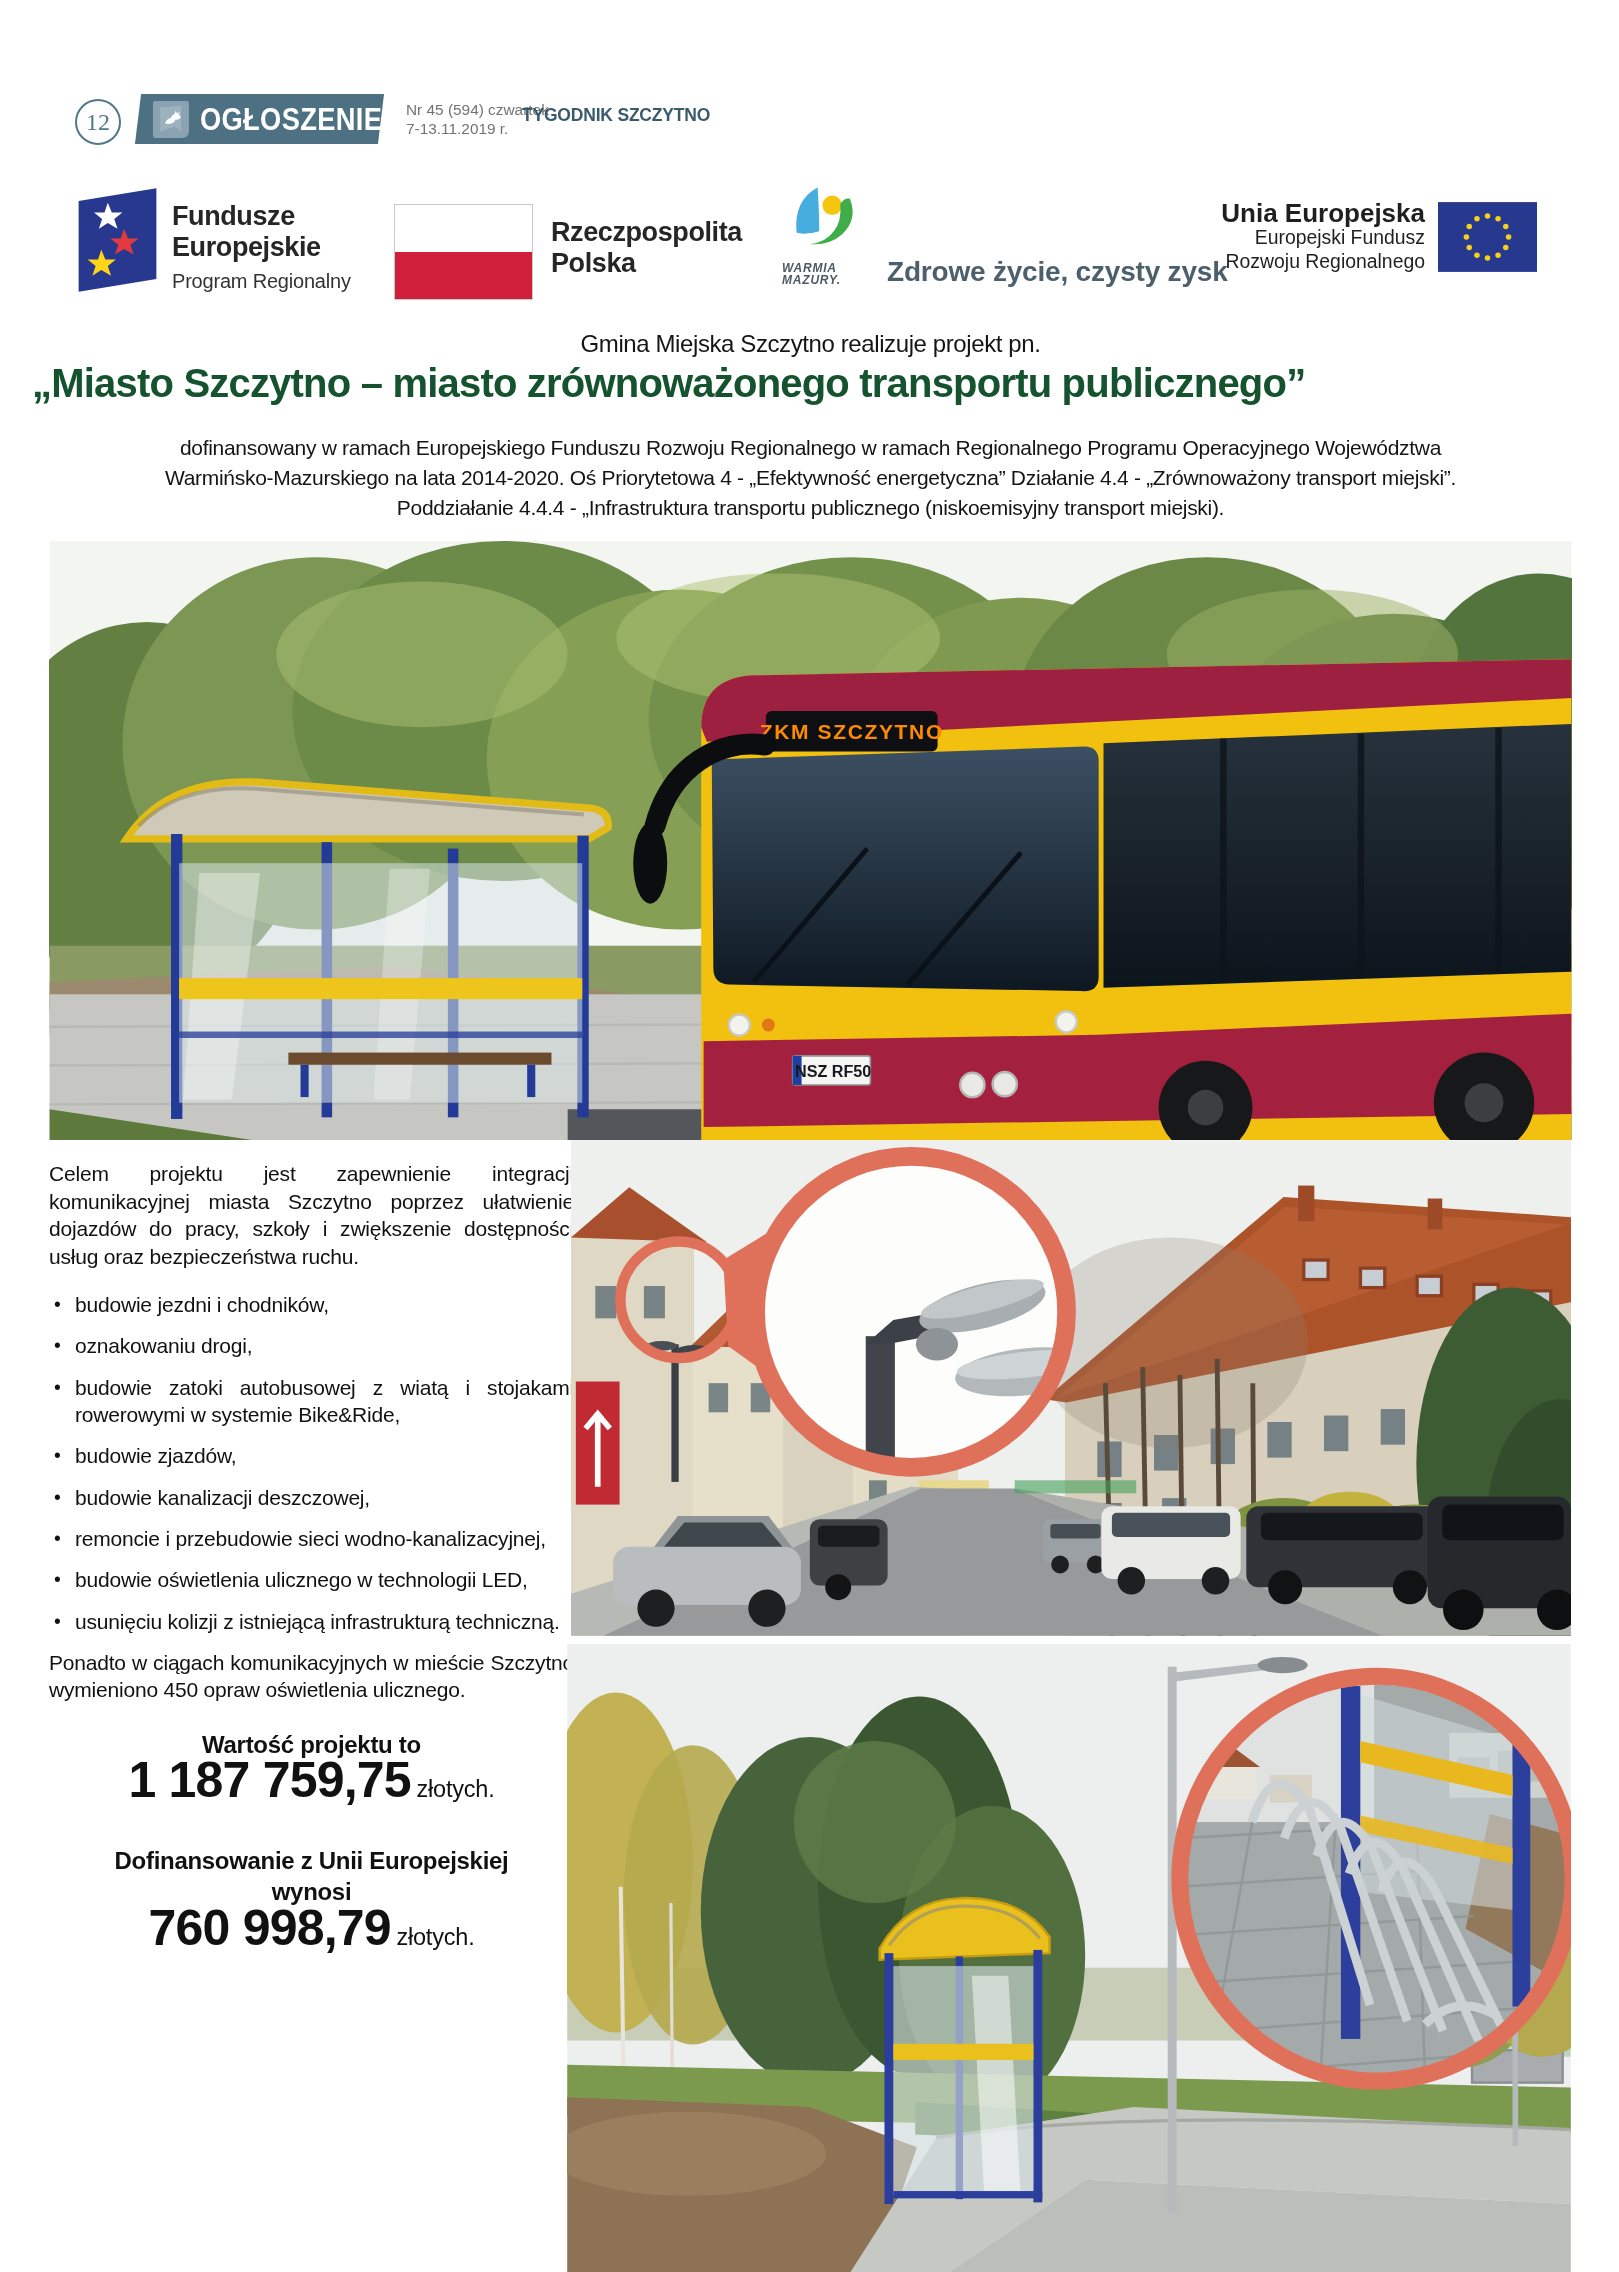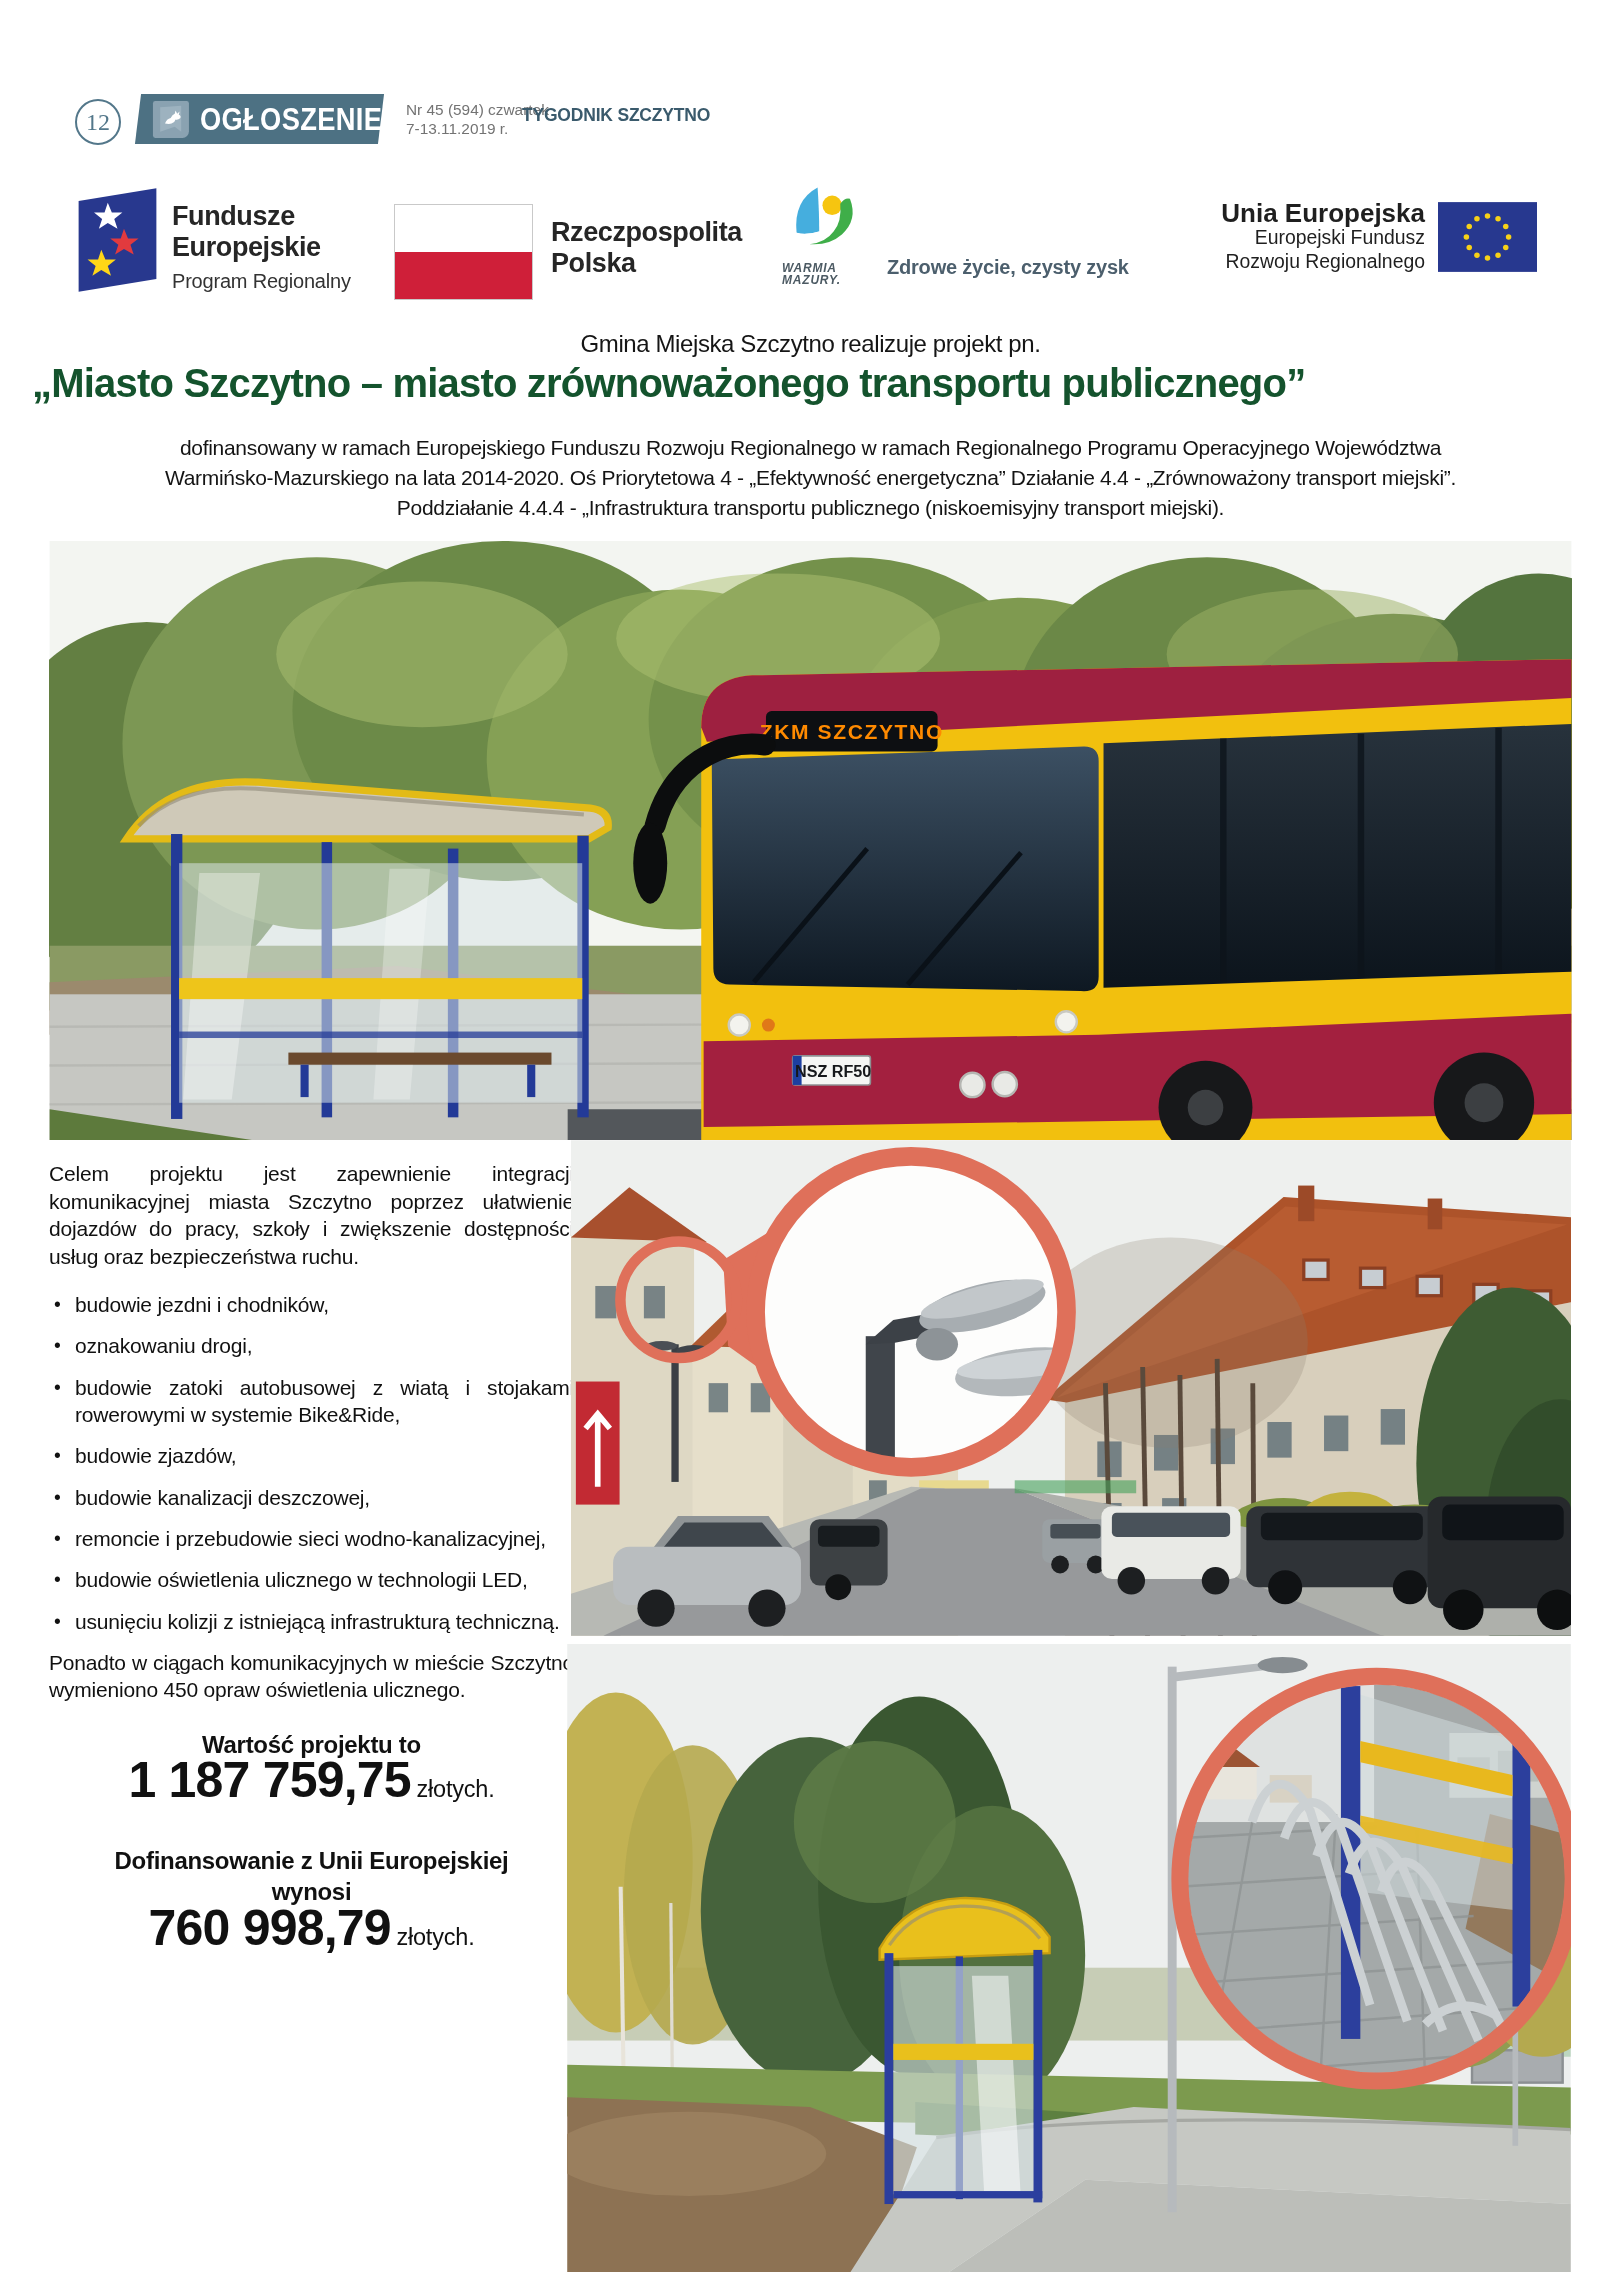--- a/index.html
+++ b/index.html
@@ -18,21 +18,21 @@
   .issue-info{left:406px;top:100px;font-size:15.4px;line-height:19.4px;color:#737373;}
   .paper-name{left:522px;top:104px;font-size:18.6px;font-weight:bold;color:#3a5a6c;letter-spacing:-0.2px;transform:scaleX(.94);transform-origin:left top;white-space:nowrap;}
 
   
   .logo-text-main{font-size:27px;font-weight:bold;color:#262626;line-height:31px;letter-spacing:-0.4px;}
   .logo-text-sub{font-size:20px;color:#333;margin-top:6.5px;letter-spacing:-0.2px;}
   .pl-flag{left:394px;top:204px;width:139px;height:96px;border:0.8px solid #c9c9c9;box-sizing:border-box;}
   .pl-flag .w{height:50%;background:#ffffff;}
   .pl-flag .r{height:50%;background:#cf1f39;}
   .wm-script{font-size:12px;font-weight:bold;font-style:italic;color:#4c5a63;letter-spacing:0.8px;line-height:12px;}
-  .tagline{font-size:20px;font-weight:bold;color:#4c5f6d;letter-spacing:-0.2px;}
+  .tagline{font-size:28px;font-weight:bold;color:#4c5f6d;letter-spacing:-0.2px;}
   .eu-text{text-align:right;line-height:24px;}
   .eu-text .l1{font-size:26px;font-weight:bold;color:#1f1f1f;}
   .eu-text .l2{font-size:19.4px;color:#1f1f1f;}
 
   
   .kicker{left:49px;top:330px;width:1523px;text-align:center;font-size:24px;color:#151515;letter-spacing:-0.4px;}
   .main-title{left:32px;top:361px;width:1555px;text-align:left;font-size:40px;font-weight:bold;color:#14532d;letter-spacing:-0.8px;}
   .subtitle{left:49px;top:433px;width:1523px;text-align:center;font-size:21px;line-height:30px;color:#141414;letter-spacing:-0.3px;}
 
   

